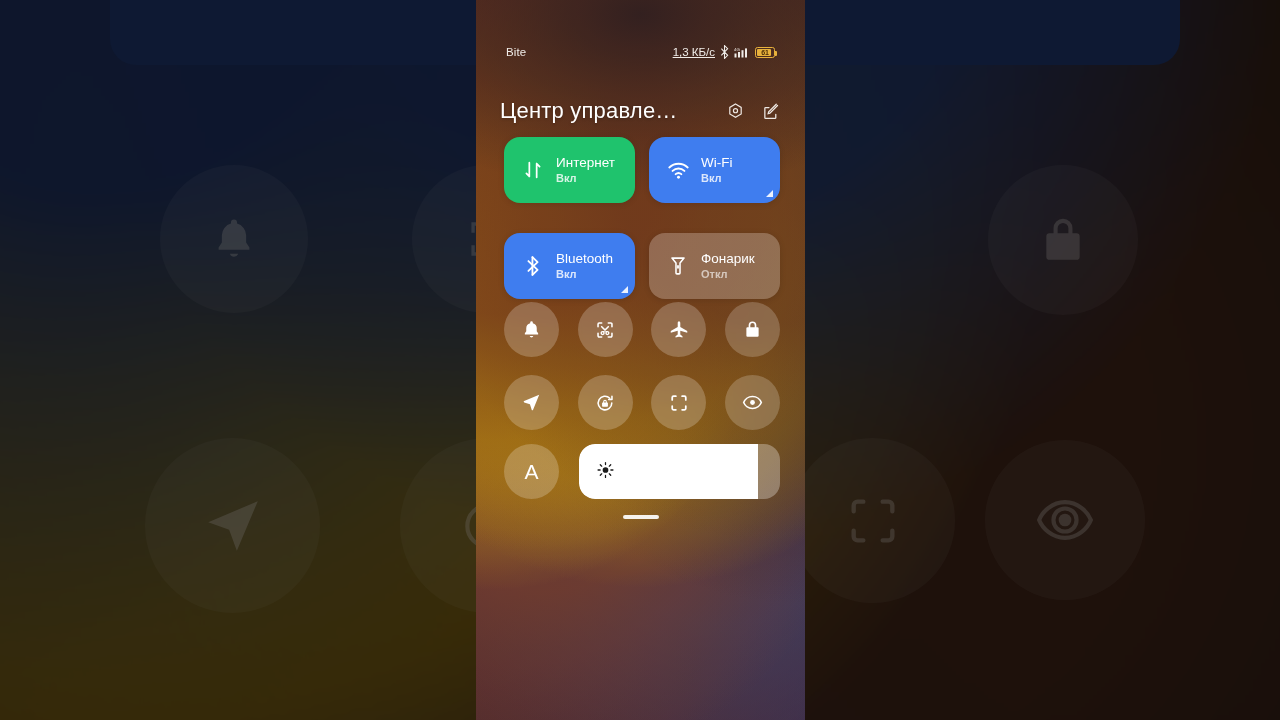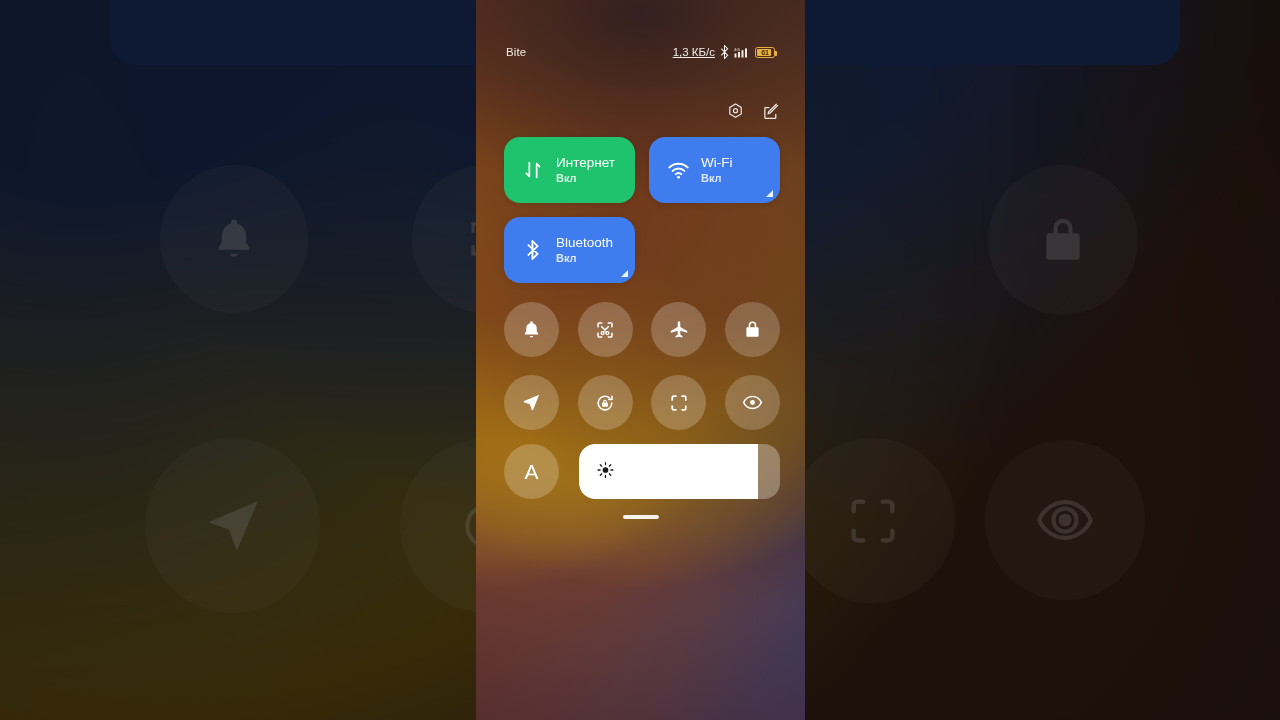--- a/index.html
+++ b/index.html
@@ -67,21 +67,21 @@
 
   
   .header{ position:absolute; left:0; top:88px; width:329px; height:46px;
     display:flex; align-items:center; padding:0 24px; }
   .cc-title{ font-size:22px; color:#fff; letter-spacing:.2px; white-space:nowrap;
     text-shadow:0 1px 3px rgba(0,0,0,.25); }
   .hdr-icons{ margin-left:auto; display:flex; align-items:center; gap:16px; }
   .hdr-icons .ic{ width:20px; height:20px; display:flex; align-items:center; justify-content:center; cursor:pointer; }
   .hdr-icons svg{ display:block; }
   .tile-grid{ position:absolute; left:28px; top:137px; width:276px;
-    display:grid; grid-template-columns:1fr 1fr; gap:14px 14px; }
+    display:grid; grid-template-columns:1fr 1fr; gap:30px 14px; }
   .tile{ height:66px; border-radius:16px; display:flex; align-items:center; gap:11px;
     padding:0 0 0 17px; position:relative; overflow:hidden; cursor:pointer;
     box-shadow:0 1px 6px rgba(0,0,0,.12); }
   .tile .t-ic{ width:24px; height:24px; flex:none; display:flex; align-items:center; justify-content:center; }
   .tile .t-ic svg{ display:block; }
   .tile .t-tx{ display:flex; flex-direction:column; justify-content:center; line-height:1.15; }
   .tile .t-name{ font-size:13.5px; color:#fff; font-weight:400; }
   .tile .t-state{ font-size:11px; color:rgba(255,255,255,.82); margin-top:2px;font-weight:bold; }
   .tile.off .t-state{ color:rgba(255,255,255,.62); }
   .corner{ position:absolute; right:7px; bottom:6px; width:0; height:0;
@@ -203,20 +203,21 @@
             </svg>
           </span>
           <span class="batt">
             <span class="lvl"></span>
             <span class="pct">61</span>
           </span>
         </div>
       </div>
 
       <div class="header">
+        <div class="cc-title">Центр управле…</div>
         <div class="hdr-icons">
           <div class="ic">
             <svg width="19" height="19" viewBox="0 0 24 24">
               <path d="M12 2.6l7.2 4.2v8.4L12 19.4 4.8 15.2V6.8L12 2.6z" fill="none" stroke="#efe9e4" stroke-width="1.5"></path>
               <circle cx="12" cy="11" r="2.6" fill="none" stroke="#efe9e4" stroke-width="1.5"></circle>
             </svg>
           </div>
           <div class="ic">
             <svg width="19" height="19" viewBox="0 0 24 24">
               <path d="M19.6 4.4L10 14l-2.2.6.6-2.2 9.6-9.6" fill="none" stroke="#efe9e4" stroke-width="1.6" stroke-linecap="round"></path>
@@ -263,20 +264,32 @@
               <path d="M11.4 2.4v19.2" fill="none" stroke="#fff" stroke-width="2" stroke-linecap="round"></path>
             </svg>
           </span>
           <span class="t-tx">
             <span class="t-name">Bluetooth</span>
             <span class="t-state">Вкл</span>
           </span>
           <span class="corner"></span>
         </div>
 
+        <div class="tile off" style="background:rgba(255,255,255,0.24);">
+          <span class="t-ic">
+            <svg width="22" height="22" viewBox="0 0 24 24">
+              <path d="M5.4 3.4h13.2l-4.4 5.2v11a1 1 0 0 1-1 1h-2.4a1 1 0 0 1-1-1v-11L5.4 3.4z" fill="none" stroke="#fff" stroke-width="1.7" stroke-linejoin="round"></path>
+              <rect x="11" y="11" width="2" height="4" rx="1" fill="#fff"></rect>
+            </svg>
+          </span>
+          <span class="t-tx">
+            <span class="t-name">Фонарик</span>
+            <span class="t-state">Откл</span>
+          </span>
+        </div>
 
       </div>
 
       <div class="round-rows">
 
         <div class="rrow">
           <div class="rbtn">
             <span>
               <svg width="21" height="21" viewBox="0 0 24 24">
                   <path d="M12 2.6a1.5 1.5 0 0 1 1.5 1.5v.7a6 6 0 0 1 4.5 5.8v3.3l1.6 2.5v1.2H4.4v-1.2L6 14v-3.4a6 6 0 0 1 4.5-5.8v-.7A1.5 1.5 0 0 1 12 2.6zM12 21a2.2 2.2 0 0 1-2.1-1.6h4.2A2.2 2.2 0 0 1 12 21z" fill="#fff"></path>

